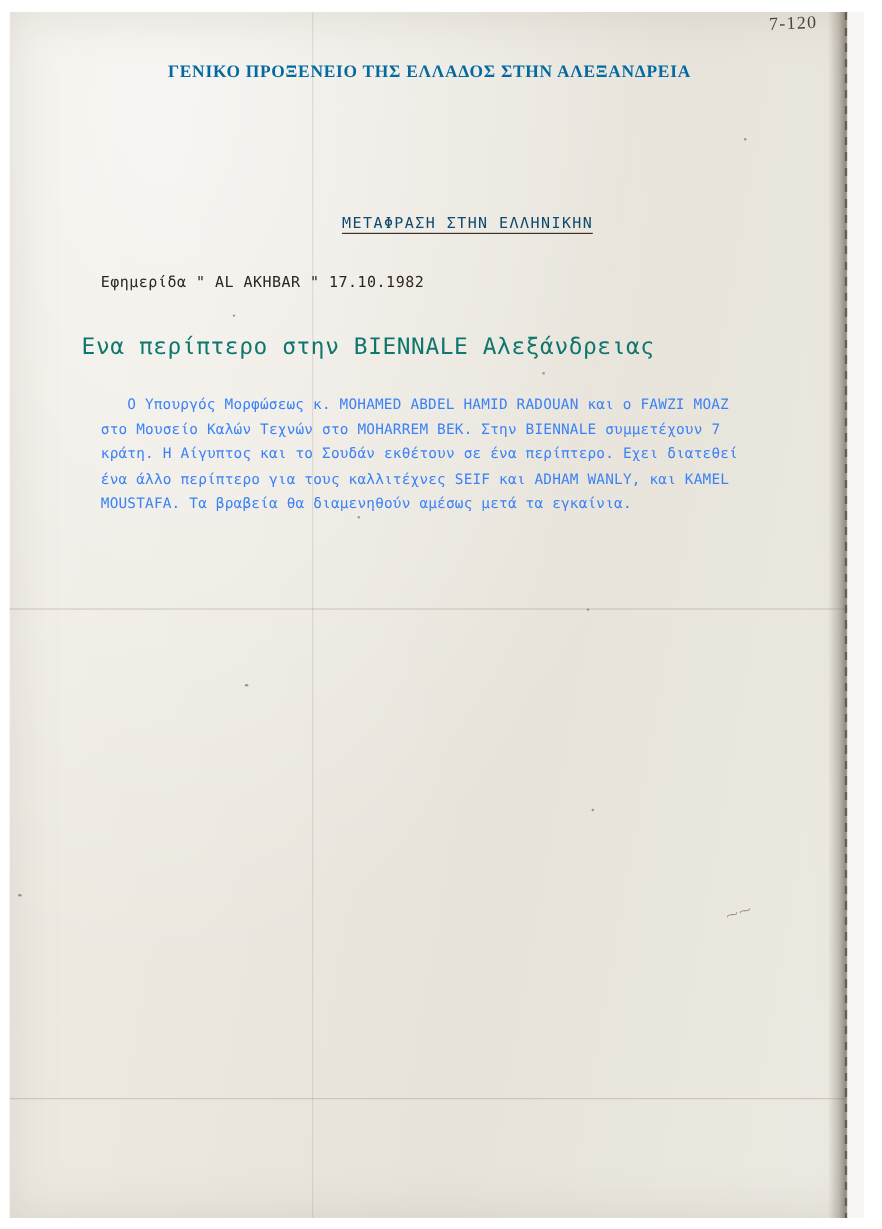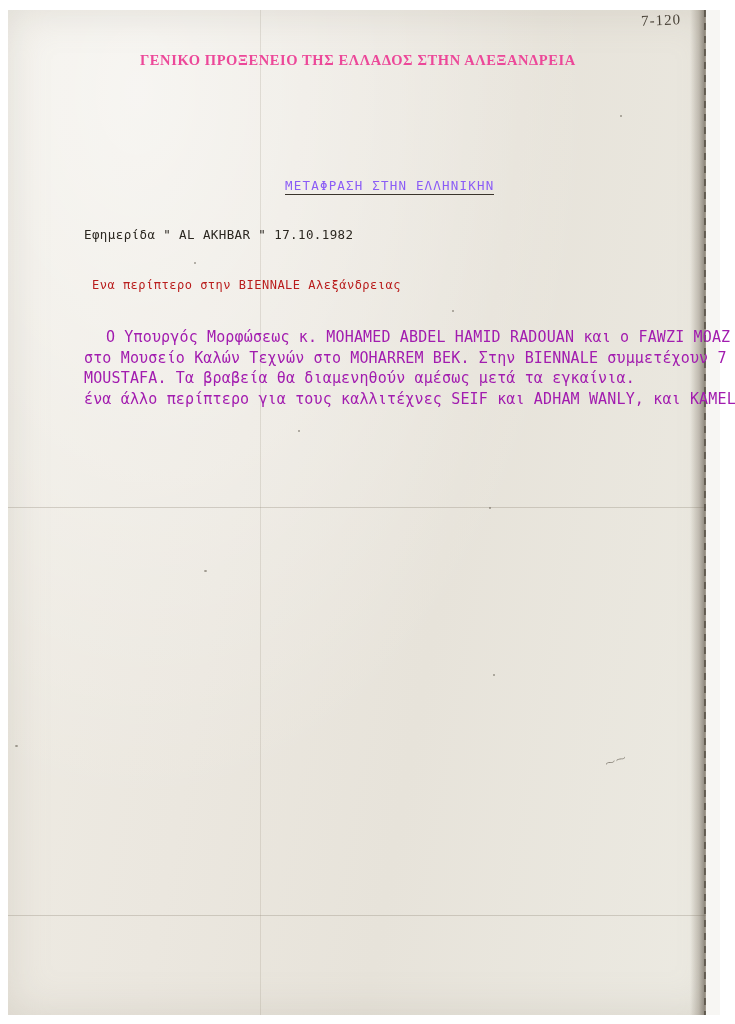--- a/index.html
+++ b/index.html
@@ -88,64 +88,64 @@
     transform: rotate(-2deg);
   }
   .doc-header {
     position: absolute;
     left: 140px;
     top: 52px;
     font-family: "Liberation Serif", serif;
     font-size: 14.5px;
     font-weight: bold;
     letter-spacing: 0.6px;
-    color: #ec4899;
+    color: #0369a1;
     white-space: nowrap;
   }
   .doc-subtitle {
     position: absolute;
     left: 285px;
     top: 178px;
     font-family: "DejaVu Sans Mono", monospace;
     font-size: 12.5px;
     letter-spacing: 1.2px;
-    color: #8b5cf6;
+    color: #0c4a6e;
     border-bottom: 1.5px solid #3a342b;
     padding-bottom: 1px;
     white-space: nowrap;
   }
   .line-newspaper {
     position: absolute;
     left: 84px;
     top: 227px;
     font-family: "DejaVu Sans Mono", monospace;
     font-size: 12.5px;
     color: #2b2720;
     letter-spacing: 0.4px;
     white-space: nowrap;
   }
   .line-headline {
     position: absolute;
-    left: 92px;
+    left: 68px;
     top: 278px;
     font-family: "DejaVu Sans Mono", monospace;
-    font-size: 12px;
-    color: #b91c1c;
+    font-size: 19px;
+    color: #0f766e;
     letter-spacing: 0.5px;
     white-space: nowrap;
   }
   .body-text {
     position: absolute;
     left: 84px;
     top: 327px;
     width: 580px;
     font-family: "DejaVu Sans Mono", monospace;
-    font-size: 15px;
+    font-size: 12px;
     line-height: 20.6px;
-    color: #a21caf;
+    color: #3b82f6;
     letter-spacing: 0.15px;
     text-indent: 22px;
   }
   .body-text .ln { display: block; white-space: nowrap; text-indent: 0; }
   .body-text .ln.first { text-indent: 22px; }
 
   .stray-mark {
     position: absolute;
     color: rgba(70,63,52,0.6);
     font-family: "DejaVu Sans Mono", monospace;
@@ -185,17 +185,18 @@
 
   <div class="doc-subtitle">ΜΕΤΑΦΡΑΣΗ  ΣΤΗΝ  ΕΛΛΗΝΙΚΗΝ</div>
 
   <div class="line-newspaper">Εφημερίδα " AL AKHBAR " 17.10.1982</div>
 
   <div class="line-headline">Ενα περίπτερο στην BIENNALE Αλεξάνδρειας</div>
 
   <div class="body-text">
     <span class="ln first">Ο Υπουργός Μορφώσεως κ. MOHAMED ABDEL HAMID RADOUAN και ο FAWZI MOAZ</span>
     <span class="ln">στο Μουσείο Καλών Τεχνών στο MOHARREM BEK. Στην BIENNALE συμμετέχουν 7</span>
+    <span class="ln">κράτη. Η Αίγυπτος και το Σουδάν εκθέτουν σε ένα περίπτερο. Εχει διατεθεί</span>
+    <span class="ln">ένα άλλο περίπτερο για τους καλλιτέχνες SEIF και ADHAM WANLY, και KAMEL</span>
     <span class="ln">MOUSTAFA. Τα βραβεία θα διαμενηθούν αμέσως μετά τα εγκαίνια.</span>
-    <span class="ln">ένα άλλο περίπτερο για τους καλλιτέχνες SEIF και ADHAM WANLY, και KAMEL</span>
   </div>
 
 </div>
 
 </body></html>

